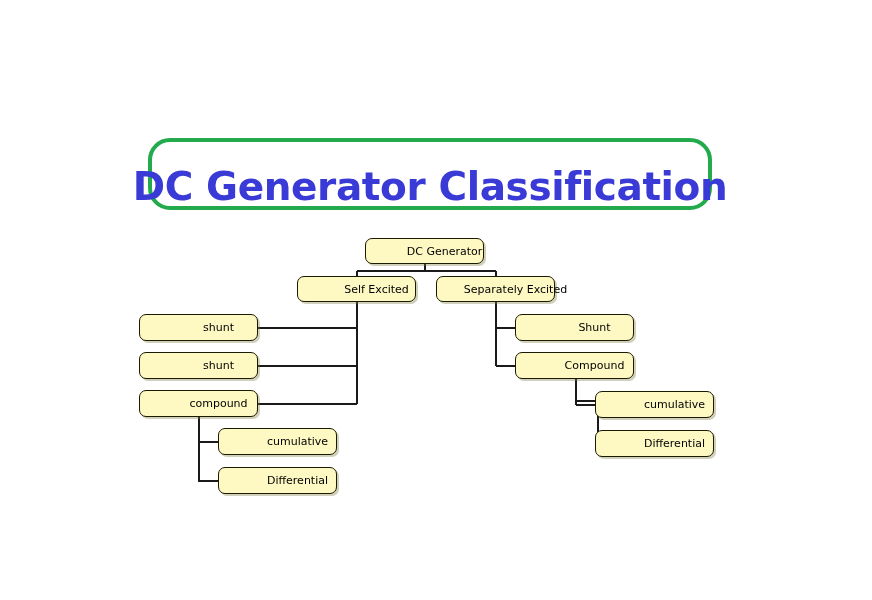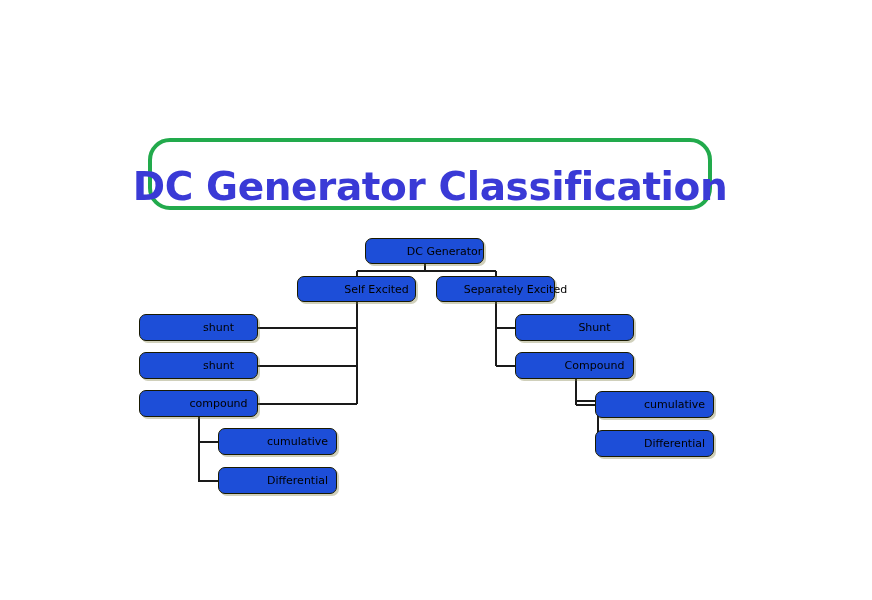--- a/index.html
+++ b/index.html
@@ -54,21 +54,21 @@
     left: 0; top: 0;
     width: 872px;
     height: 600px;
     pointer-events: none;
   }
 
   
   .node {
     position: absolute;
     box-sizing: border-box;
-    background: #1d4ed8;
+    background: #fef9c3;
     border: 1px solid #1a1a00;
     border-radius: 7px;
     display: flex;
     align-items: center;
     justify-content: center;
     color: #000000;
     font-family: "DejaVu Sans", sans-serif;
     font-size: 11px;
     line-height: 1;
     box-shadow: 2px 2px 0 rgba(120,120,60,0.35);

